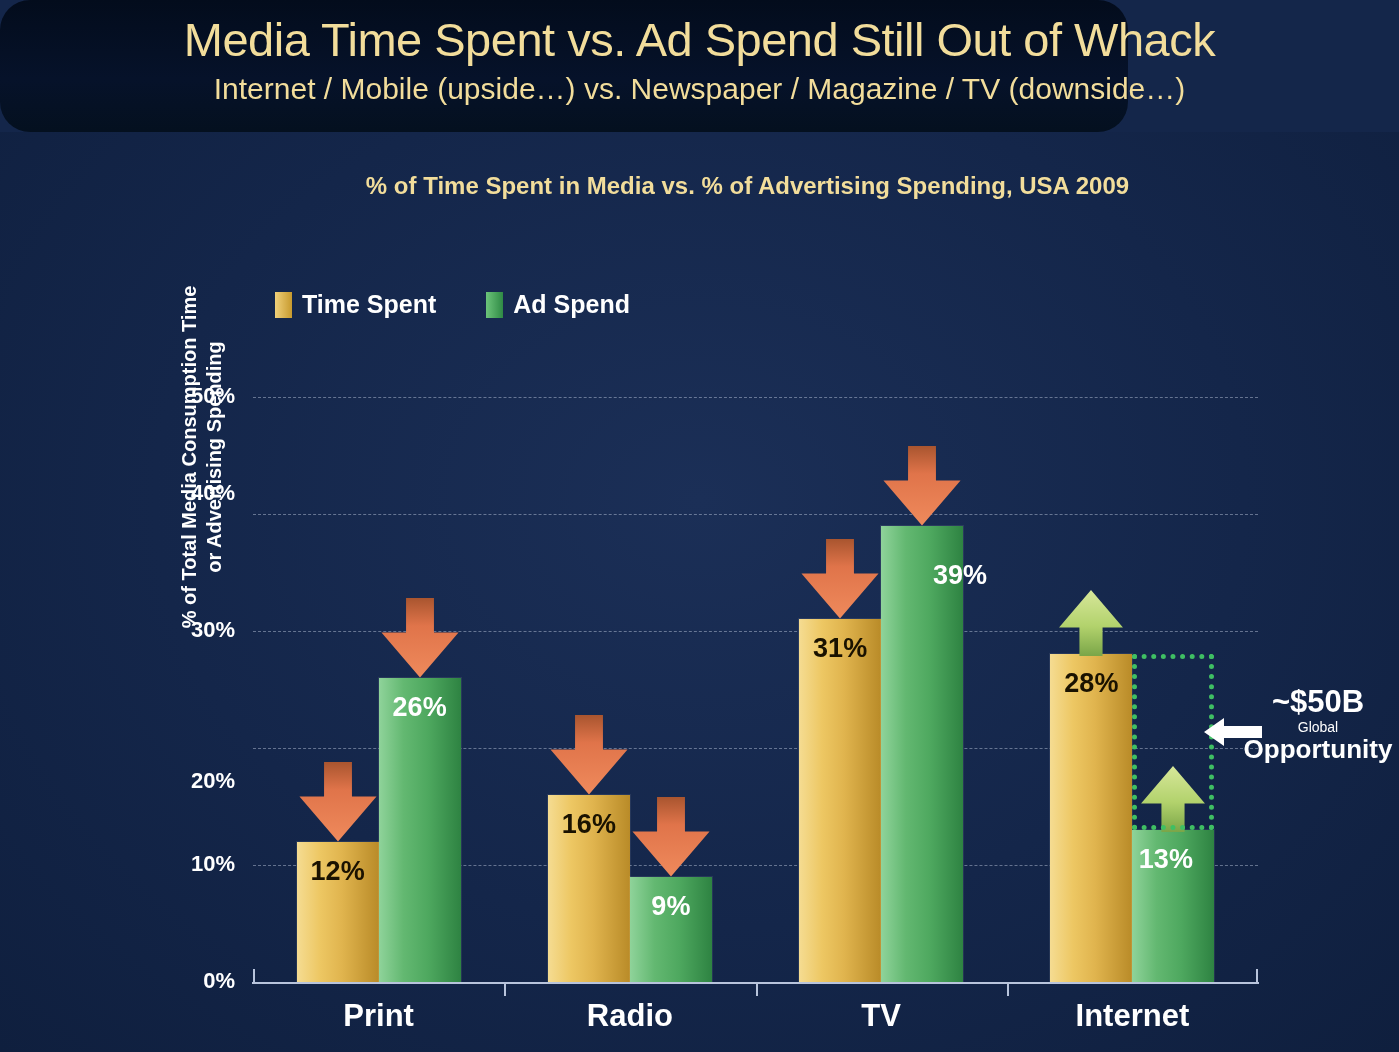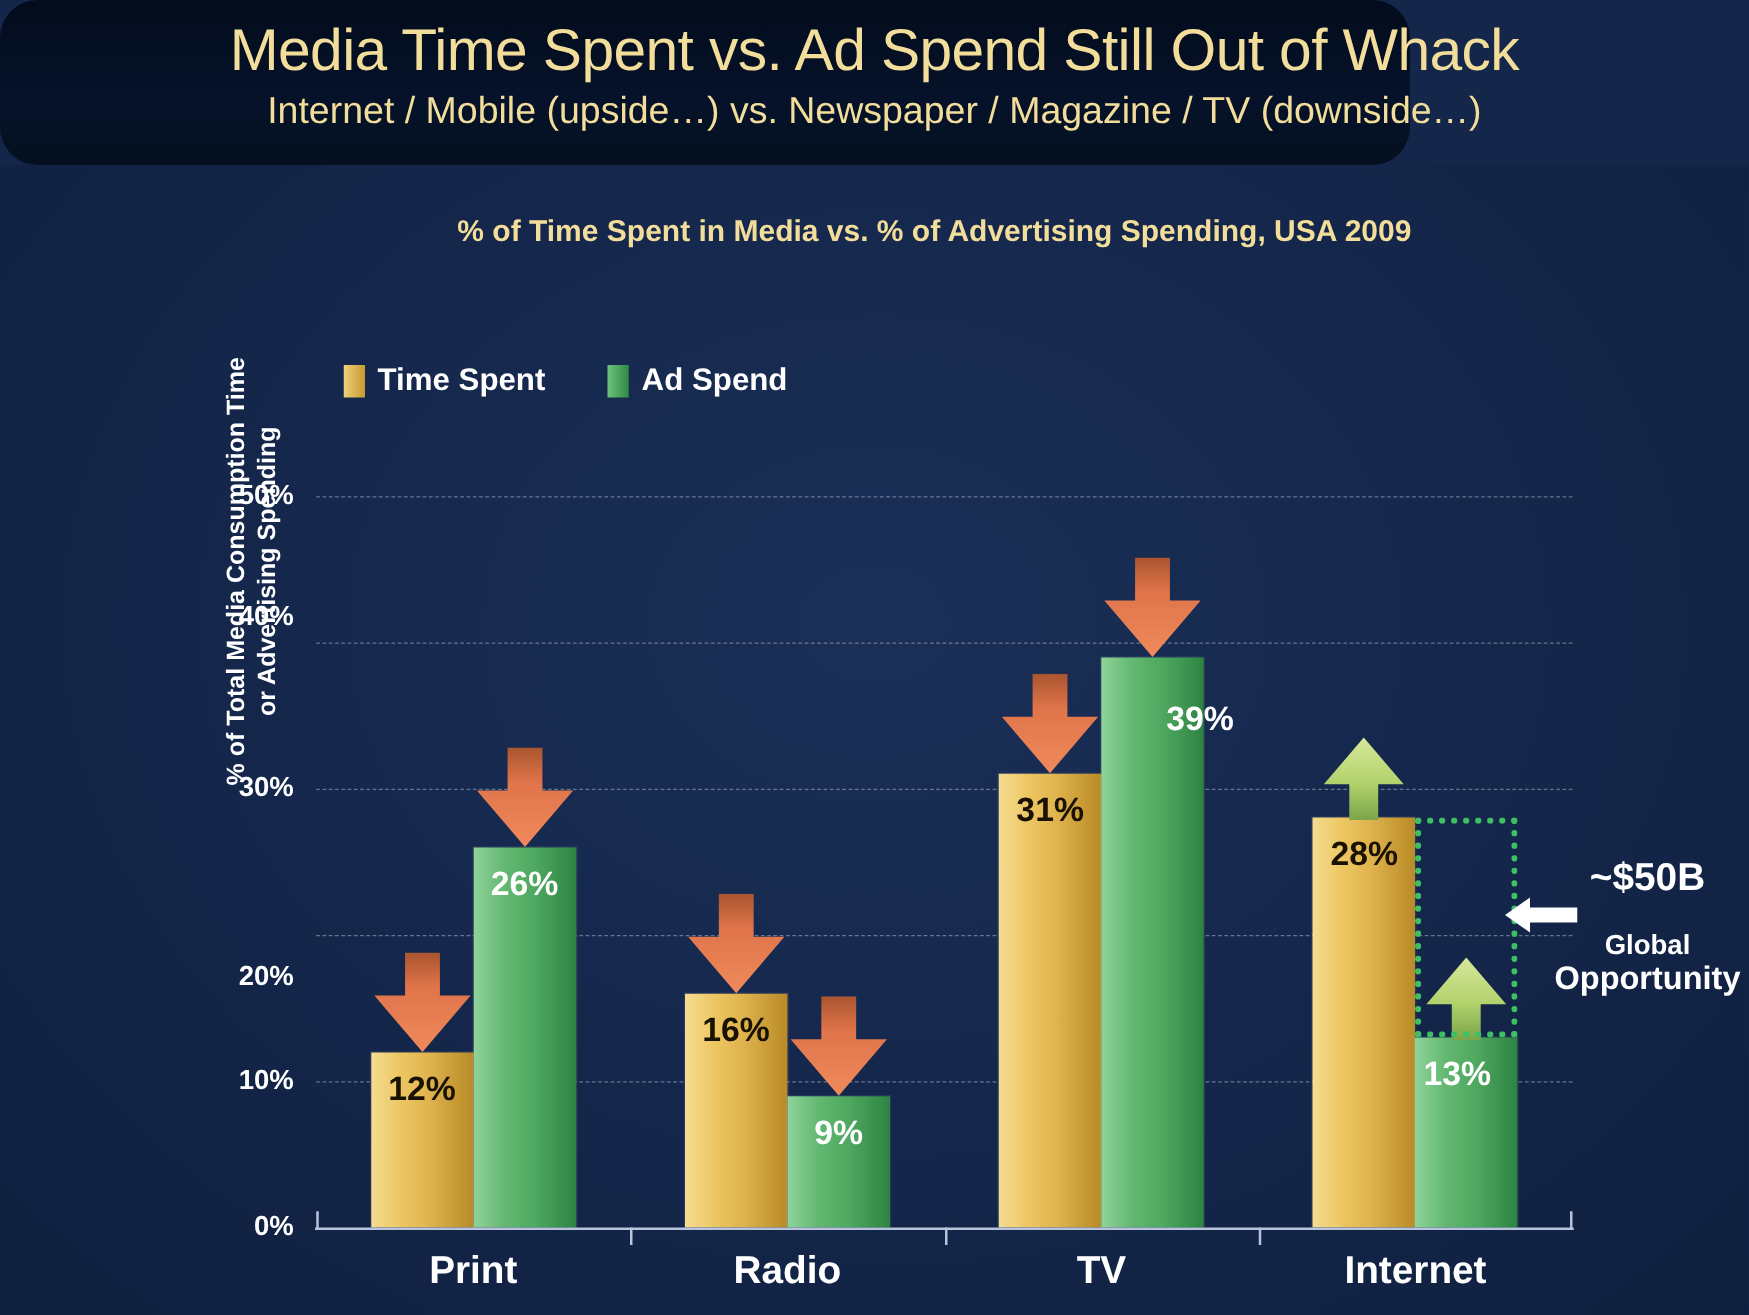--- a/index.html
+++ b/index.html
@@ -104,21 +104,21 @@
   #opportunity-box{
     position:absolute;
     border:5px dotted #3fbf63;
     border-radius:2px;
   }
   #opportunity-arrow{ position:absolute; }
   #opportunity-text{
     position:absolute; text-align:center; color:#ffffff; line-height:1.12;
   }
   #opp-amount{ font-size:31px; font-weight:bold; display:block; }
-  #opp-line1{ font-size:22px; font-weight:bold; display:block;margin-top:24px; }
+  #opp-line1{ font-size:14px; font-weight:normal; display:block; }
   #opp-line2{ font-size:26px; font-weight:bold; display:block; }
 </style>
 </head>
 <body>
 
 <div id="header-band">
   <div id="slide-title">Media Time Spent vs. Ad Spend Still Out of Whack</div>
   <div id="slide-subtitle">Internet / Mobile (upside…) vs. Newspaper / Magazine / TV (downside…)</div>
 </div>
 

